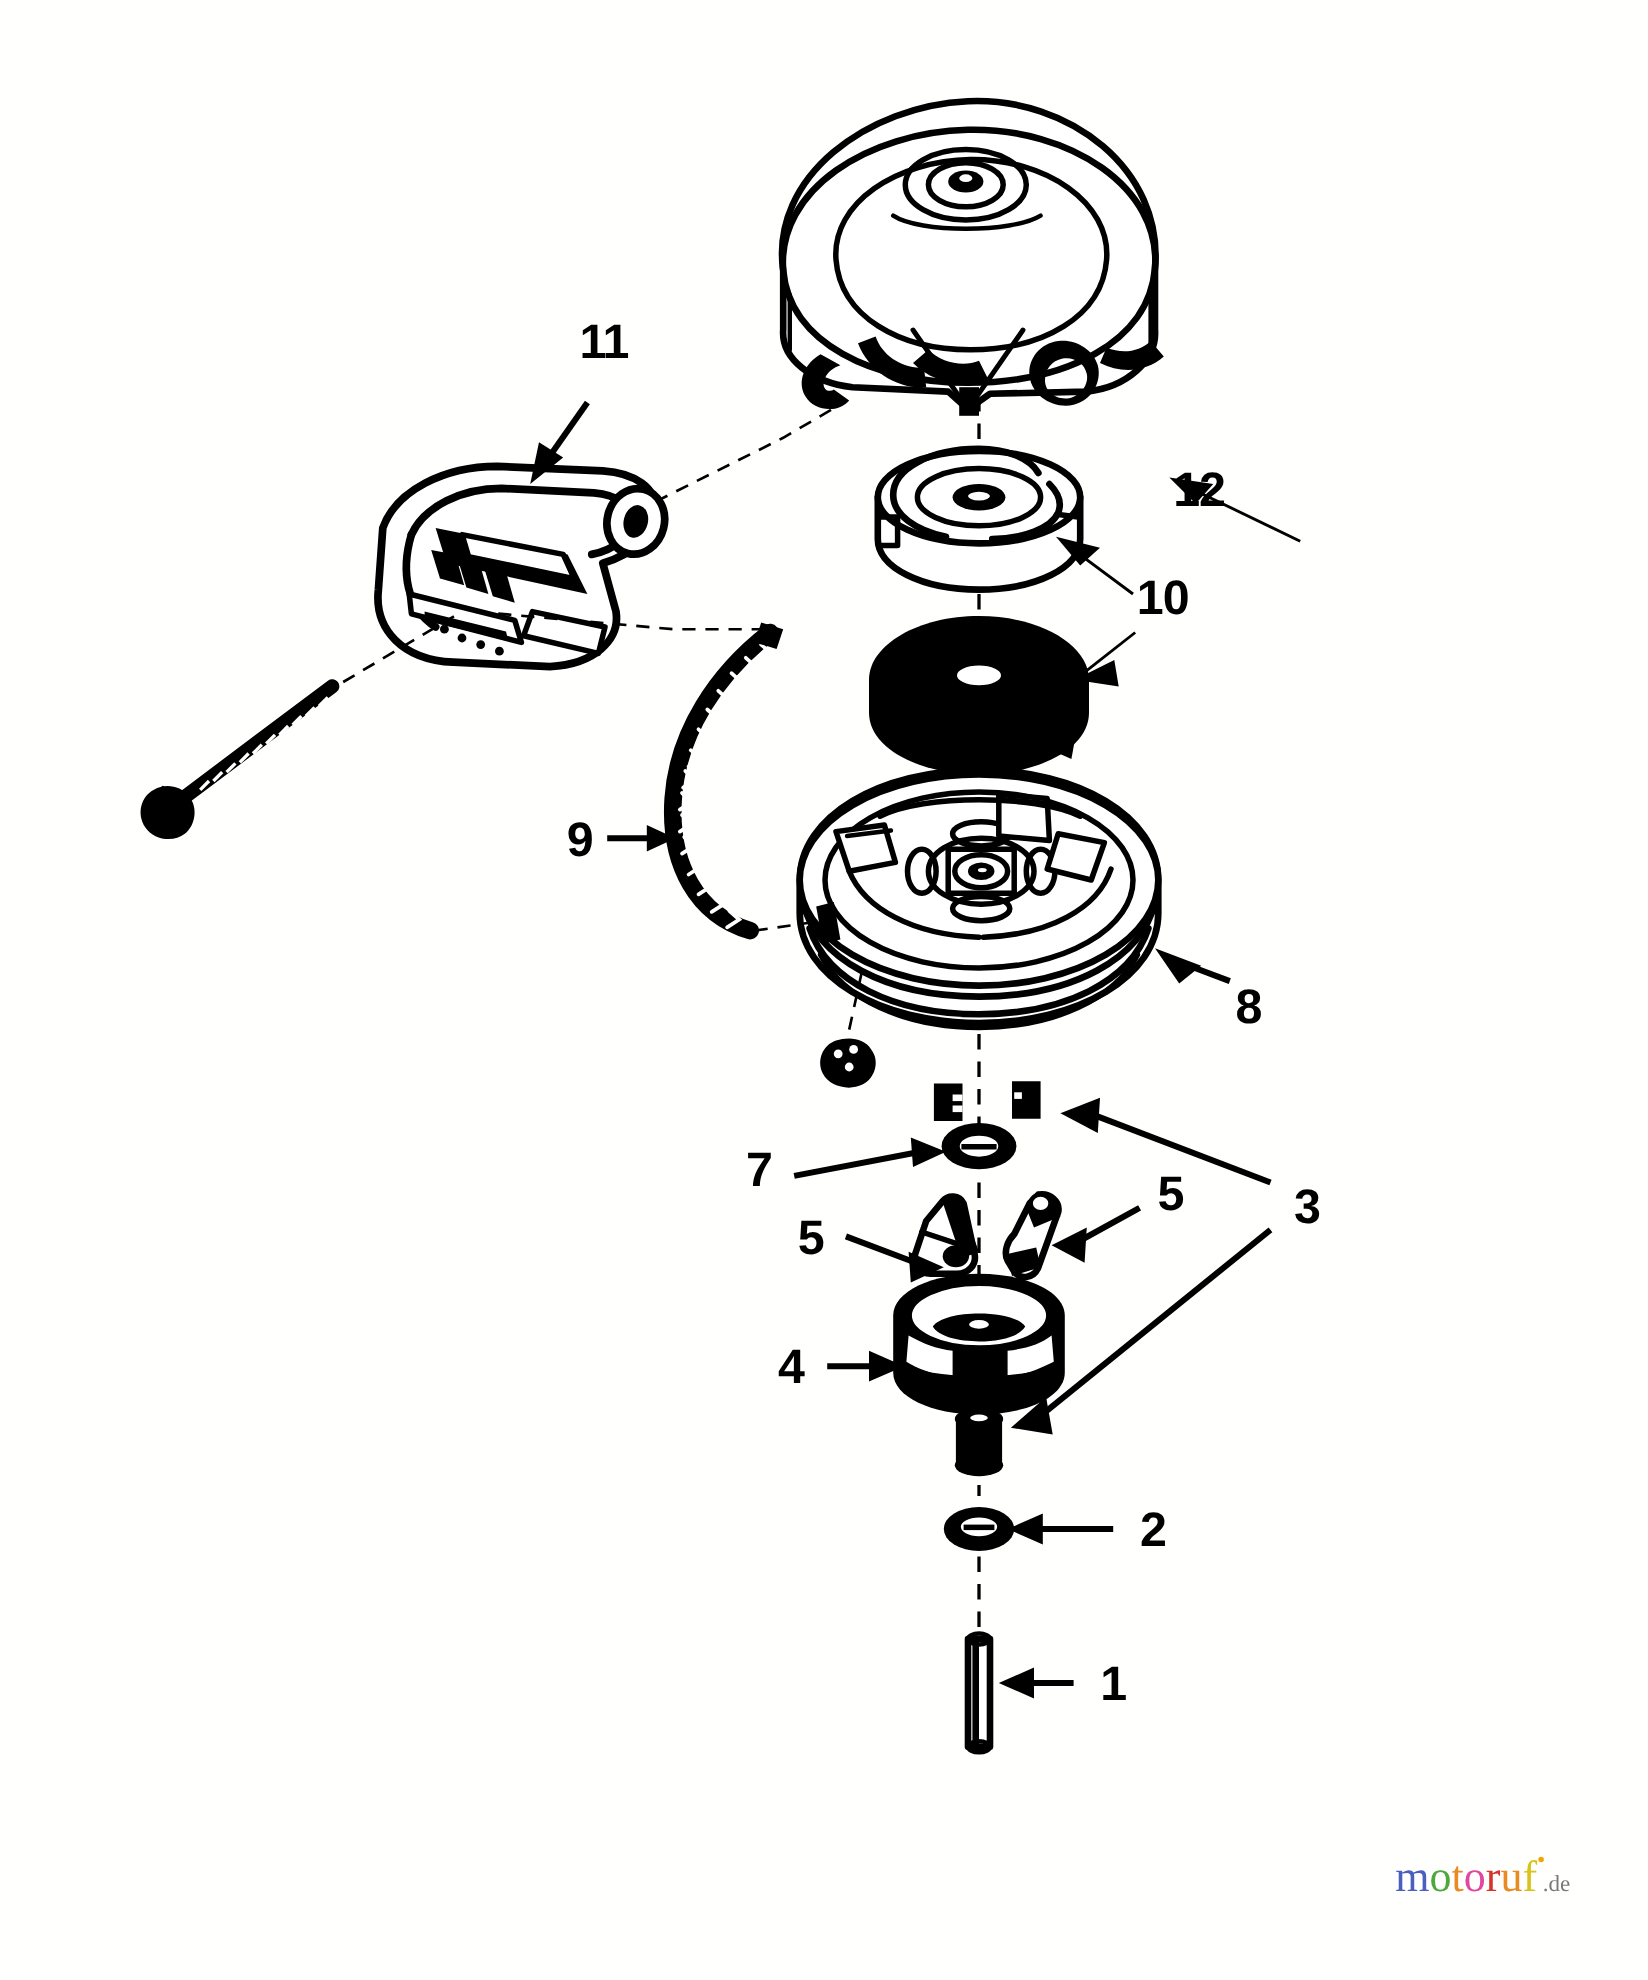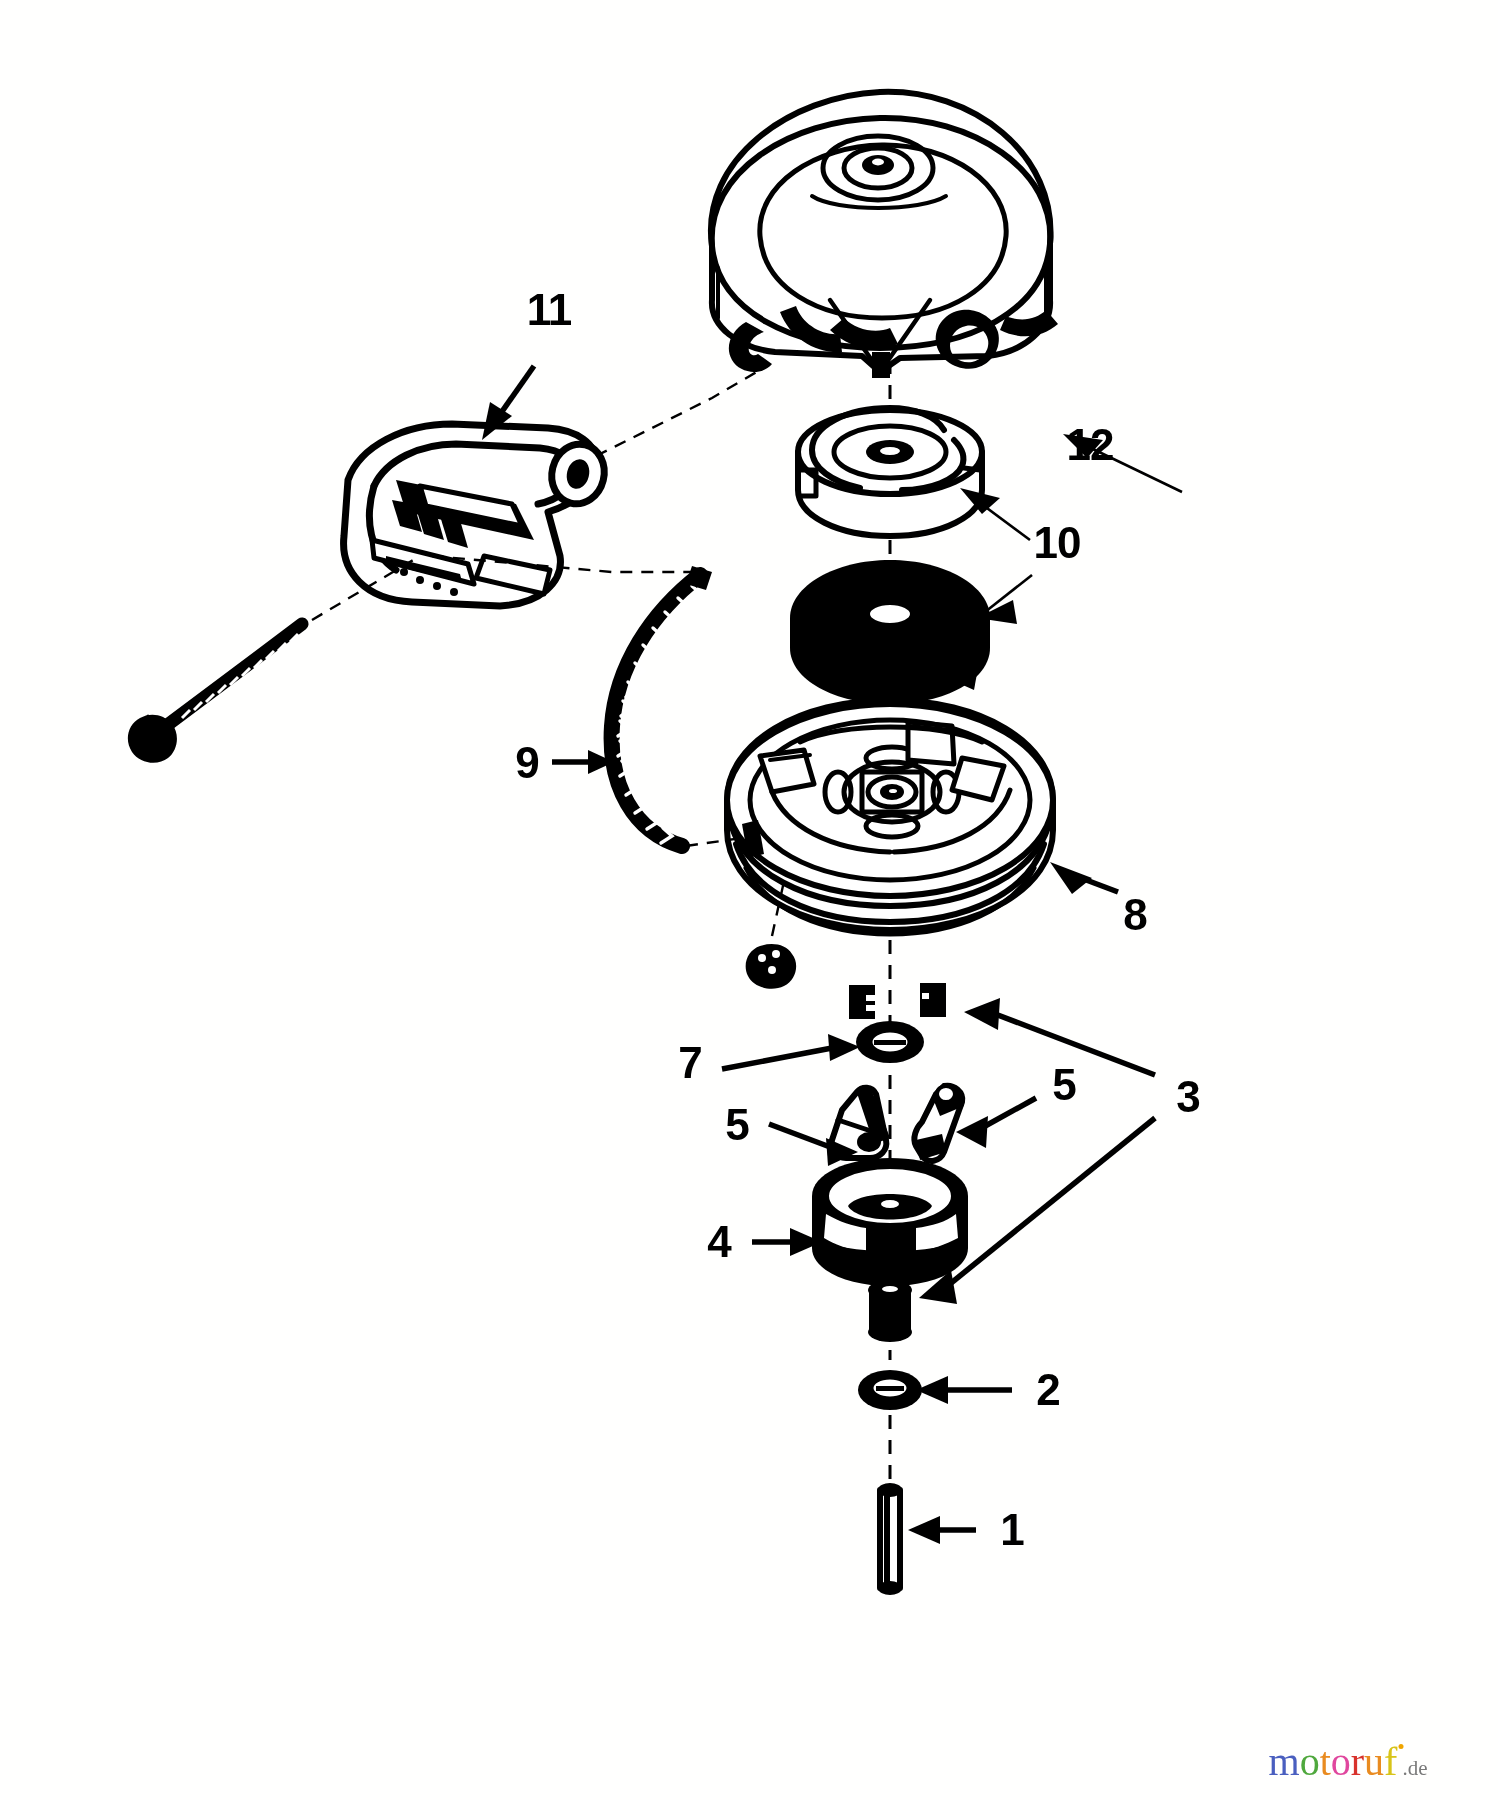--- a/index.html
+++ b/index.html
@@ -24,21 +24,21 @@
   .solidblk{fill:#000000;stroke:none;}
   .whitefill{fill:#ffffff;stroke:#000000;stroke-linejoin:round;stroke-linecap:round;}
   .axis{fill:none;stroke:#000000;stroke-width:3;stroke-dasharray:14 11;}
   .leaderthin{fill:none;stroke:#000000;stroke-width:2.6;}
   .leaderbold{fill:none;stroke:#000000;stroke-width:5.5;}
   .leaderdash{fill:none;stroke:#000000;stroke-width:2.4;stroke-dasharray:12 9;}
 
   
   #logo{
     position:absolute;
-    left:1348px;top:1742px;
+    left:1348px;top:1686px;
     transform:translateX(-50%);
     white-space:nowrap;
     font-family:"Liberation Serif", serif;
     font-size:40px;
     line-height:1;
     letter-spacing:0px;
     user-select:none;
     text-align:center;
   }
   #logo .lg{display:inline-block;}

